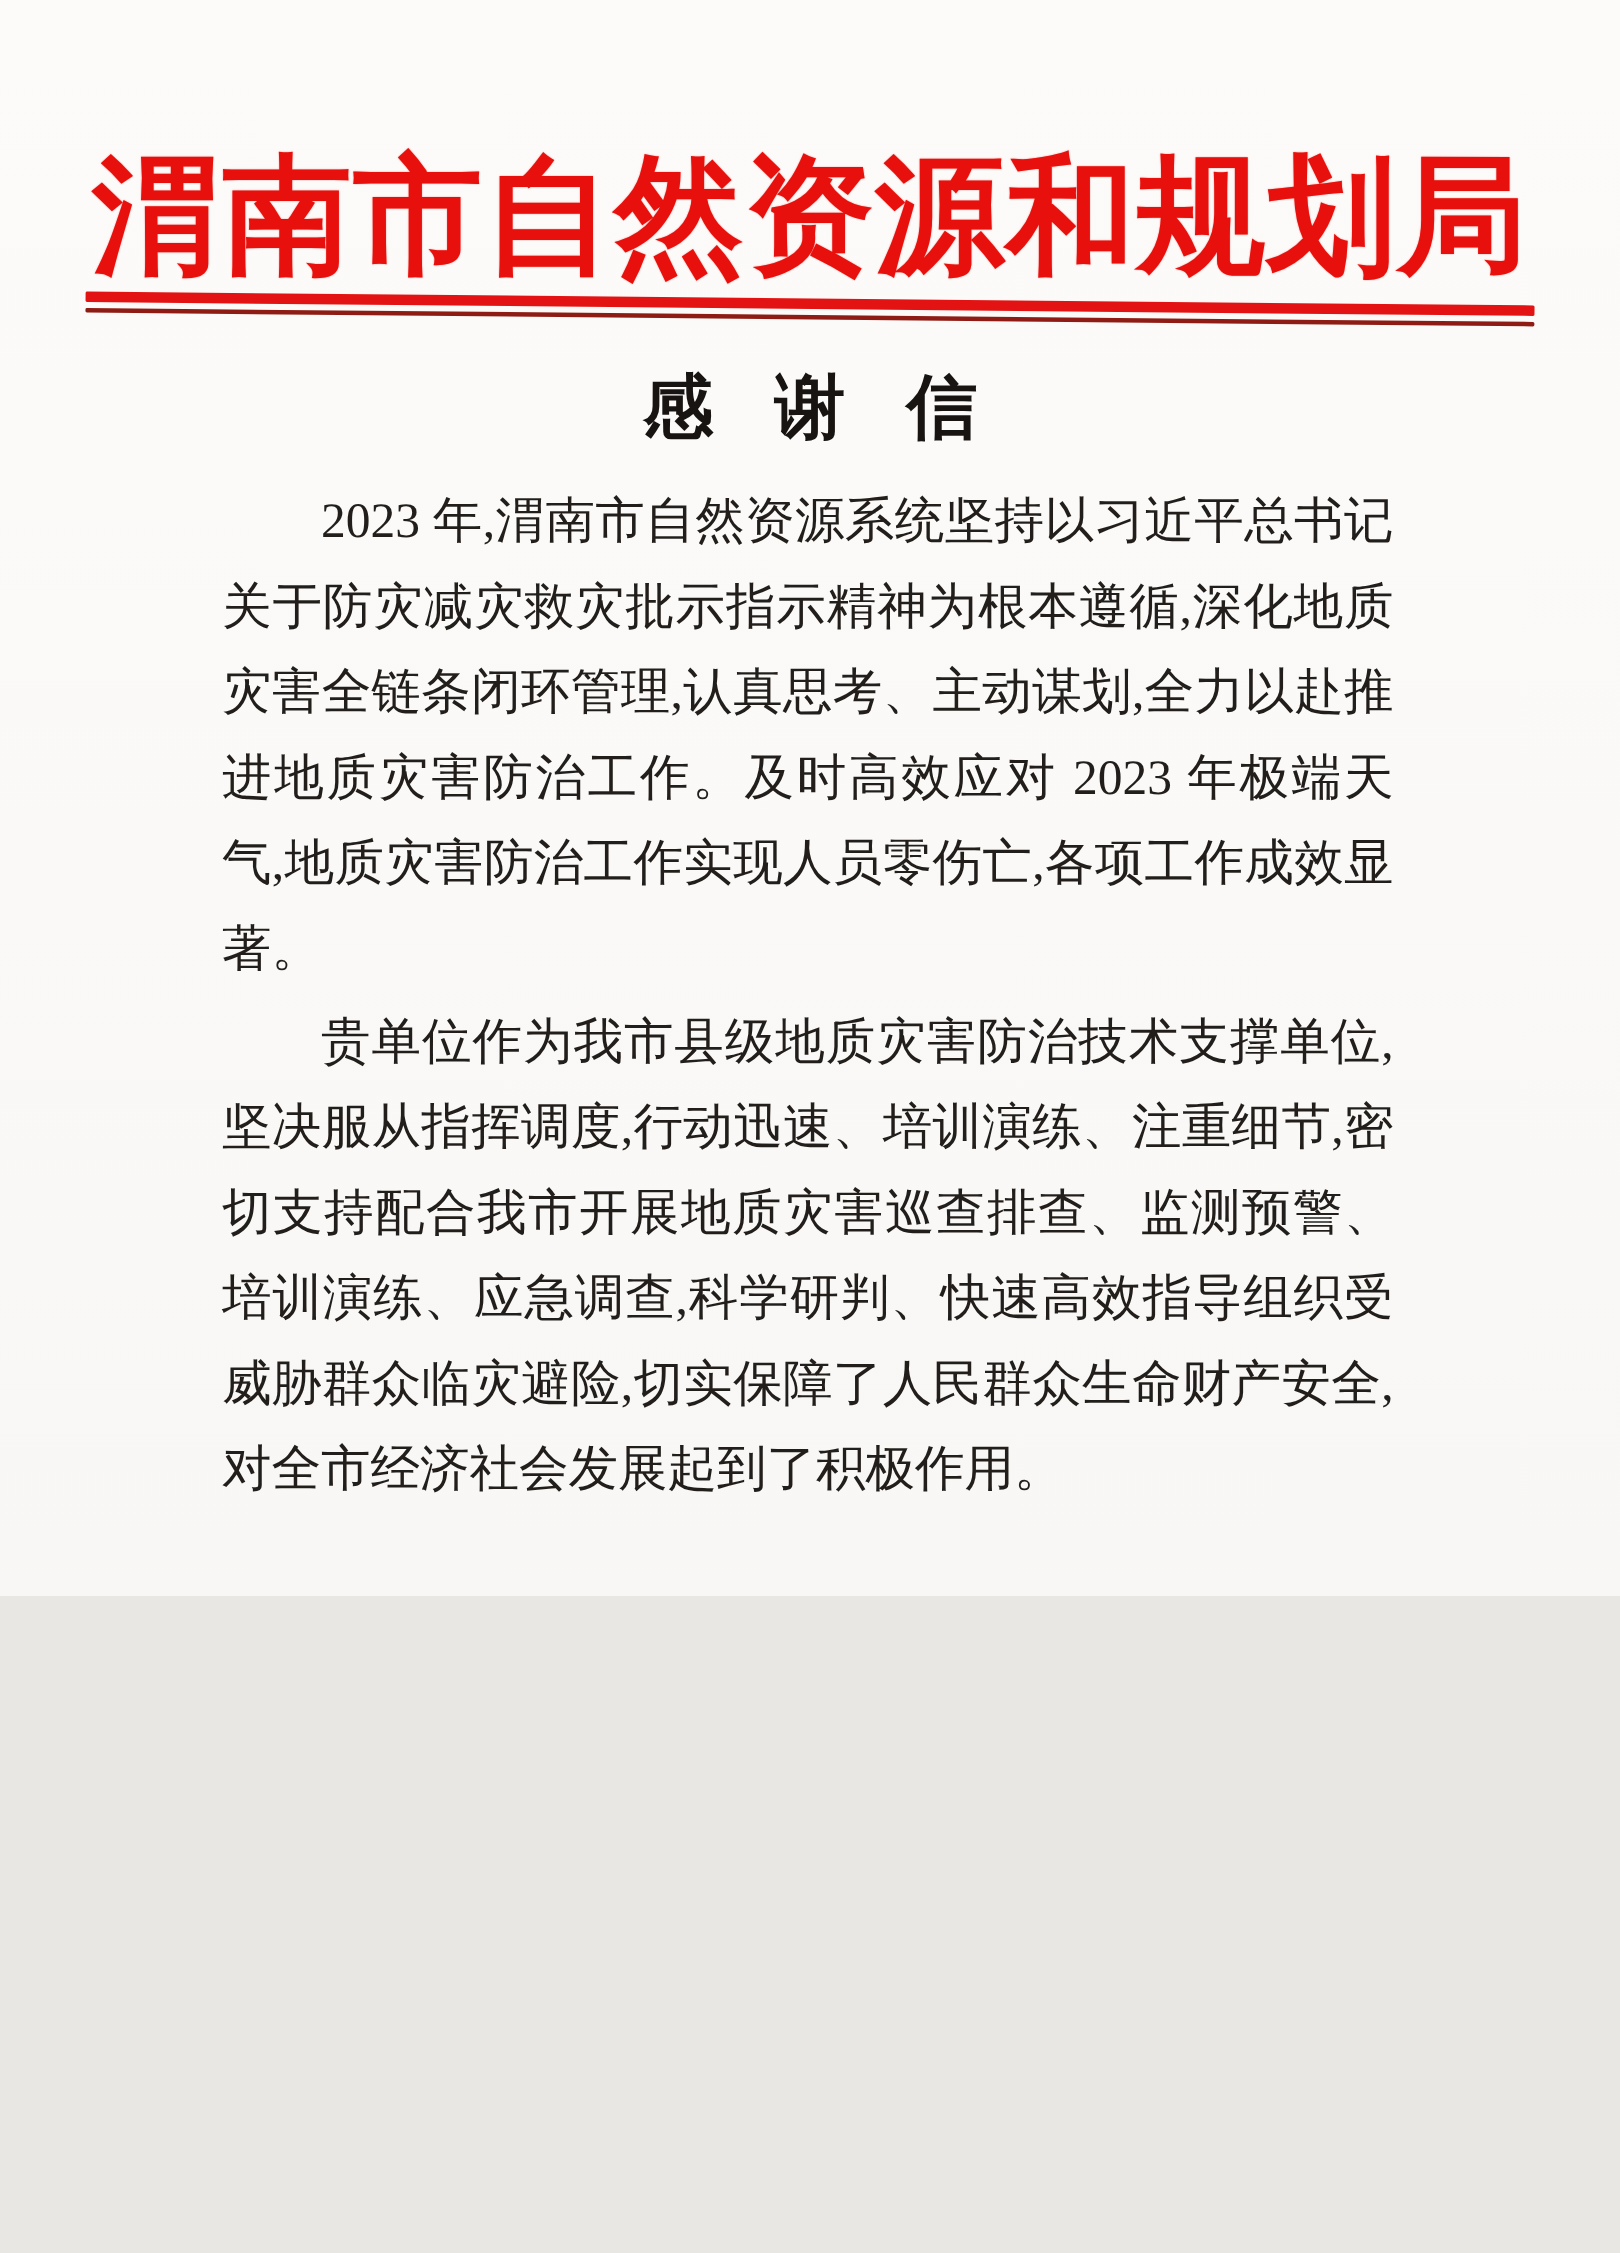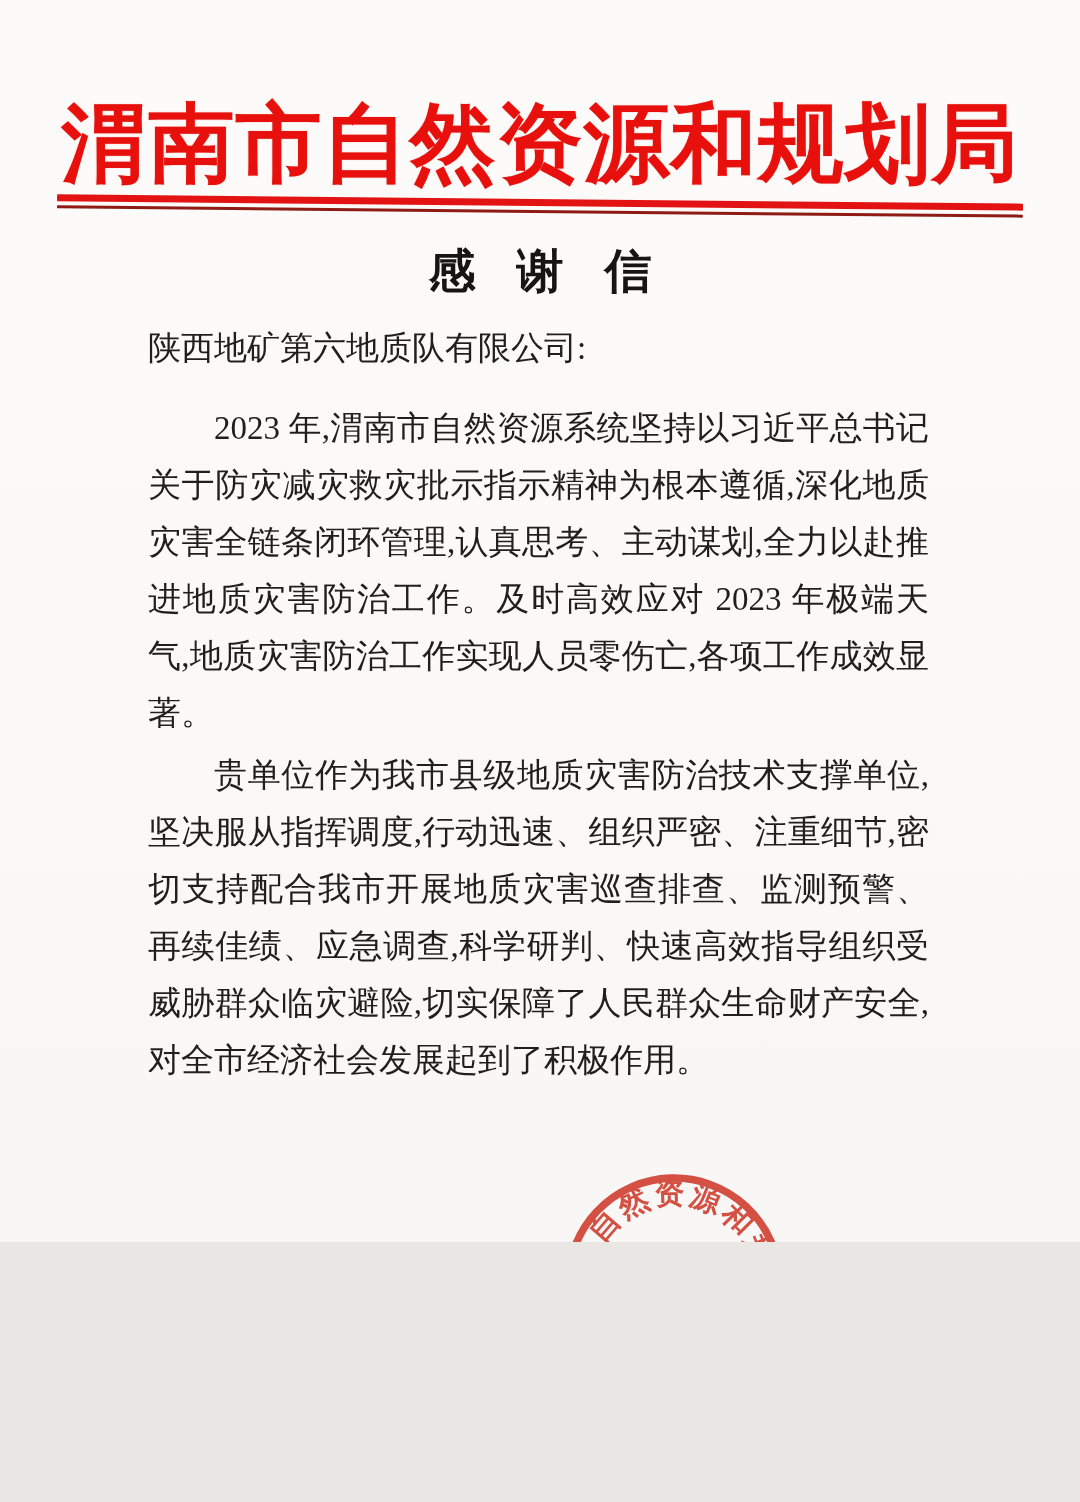--- a/index.html
+++ b/index.html
@@ -3,21 +3,21 @@
 <meta charset="utf-8">
 <style>
   html, body { margin: 0; padding: 0; }
   body {
     width: 1080px; height: 1502px;
     background: #e9e7e4;
     font-family: "Liberation Serif", "DejaVu Serif", serif;
   }
   .page {
     position: relative;
-    width: 1080px; height: 1242px;
+    width: 1080px; height: 1064px;
     background: linear-gradient(180deg, #fcfbf9 0%, #faf9f7 55%, #f8f7f5 100%);
     overflow: hidden;
     color: #221e1b;
   }
   
   .letterhead {
     position: absolute; top: 86px; left: 0; right: 0;
     margin: 0;
     text-align: center;
     font-size: 86px;
@@ -99,23 +99,22 @@
   <h1 class="letterhead">渭南市自然资源和规划局</h1>
 
   <div class="rule rule-top">
     <span class="bar thick"></span>
     <span class="bar thin"></span>
   </div>
 
   <h2 class="doc-title">感 谢 信</h2>
 
   <main class="body-text">
-    <p class="salutation">陕西地矿第六地质队有限公司:</p>
     <p class="para">2023 年,渭南市自然资源系统坚持以习近平总书记关于防灾减灾救灾批示指示精神为根本遵循,深化地质灾害全链条闭环管理,认真思考、主动谋划,全力以赴推进地质灾害防治工作。及时高效应对 2023 年极端天气,地质灾害防治工作实现人员零伤亡,各项工作成效显著。</p>
-    <p class="para">贵单位作为我市县级地质灾害防治技术支撑单位,坚决服从指挥调度,行动迅速、组织严密、注重细节,密切支持配合我市开展地质灾害巡查排查、监测预警、再续佳绩、应急调查,科学研判、快速高效指导组织受威胁群众临灾避险,切实保障了人民群众生命财产安全,对全市经济社会发展起到了积极作用。</p>
+    <p class="para">贵单位作为我市县级地质灾害防治技术支撑单位,坚决服从指挥调度,行动迅速、培训演练、注重细节,密切支持配合我市开展地质灾害巡查排查、监测预警、培训演练、应急调查,科学研判、快速高效指导组织受威胁群众临灾避险,切实保障了人民群众生命财产安全,对全市经济社会发展起到了积极作用。</p>
   </main>
 
   <p class="signature">渭南市自然资源和规划局</p>
 
   <p class="sign-date">2024 年 1 月 25 日</p>
 
   <svg class="seal" viewBox="0 0 230 230" xmlns="http://www.w3.org/2000/svg">
     <defs>
       <path id="sealArc" d="M 39.8 142.4 A 80 80 0 1 1 190.2 142.4" fill="none"></path>
     </defs>

